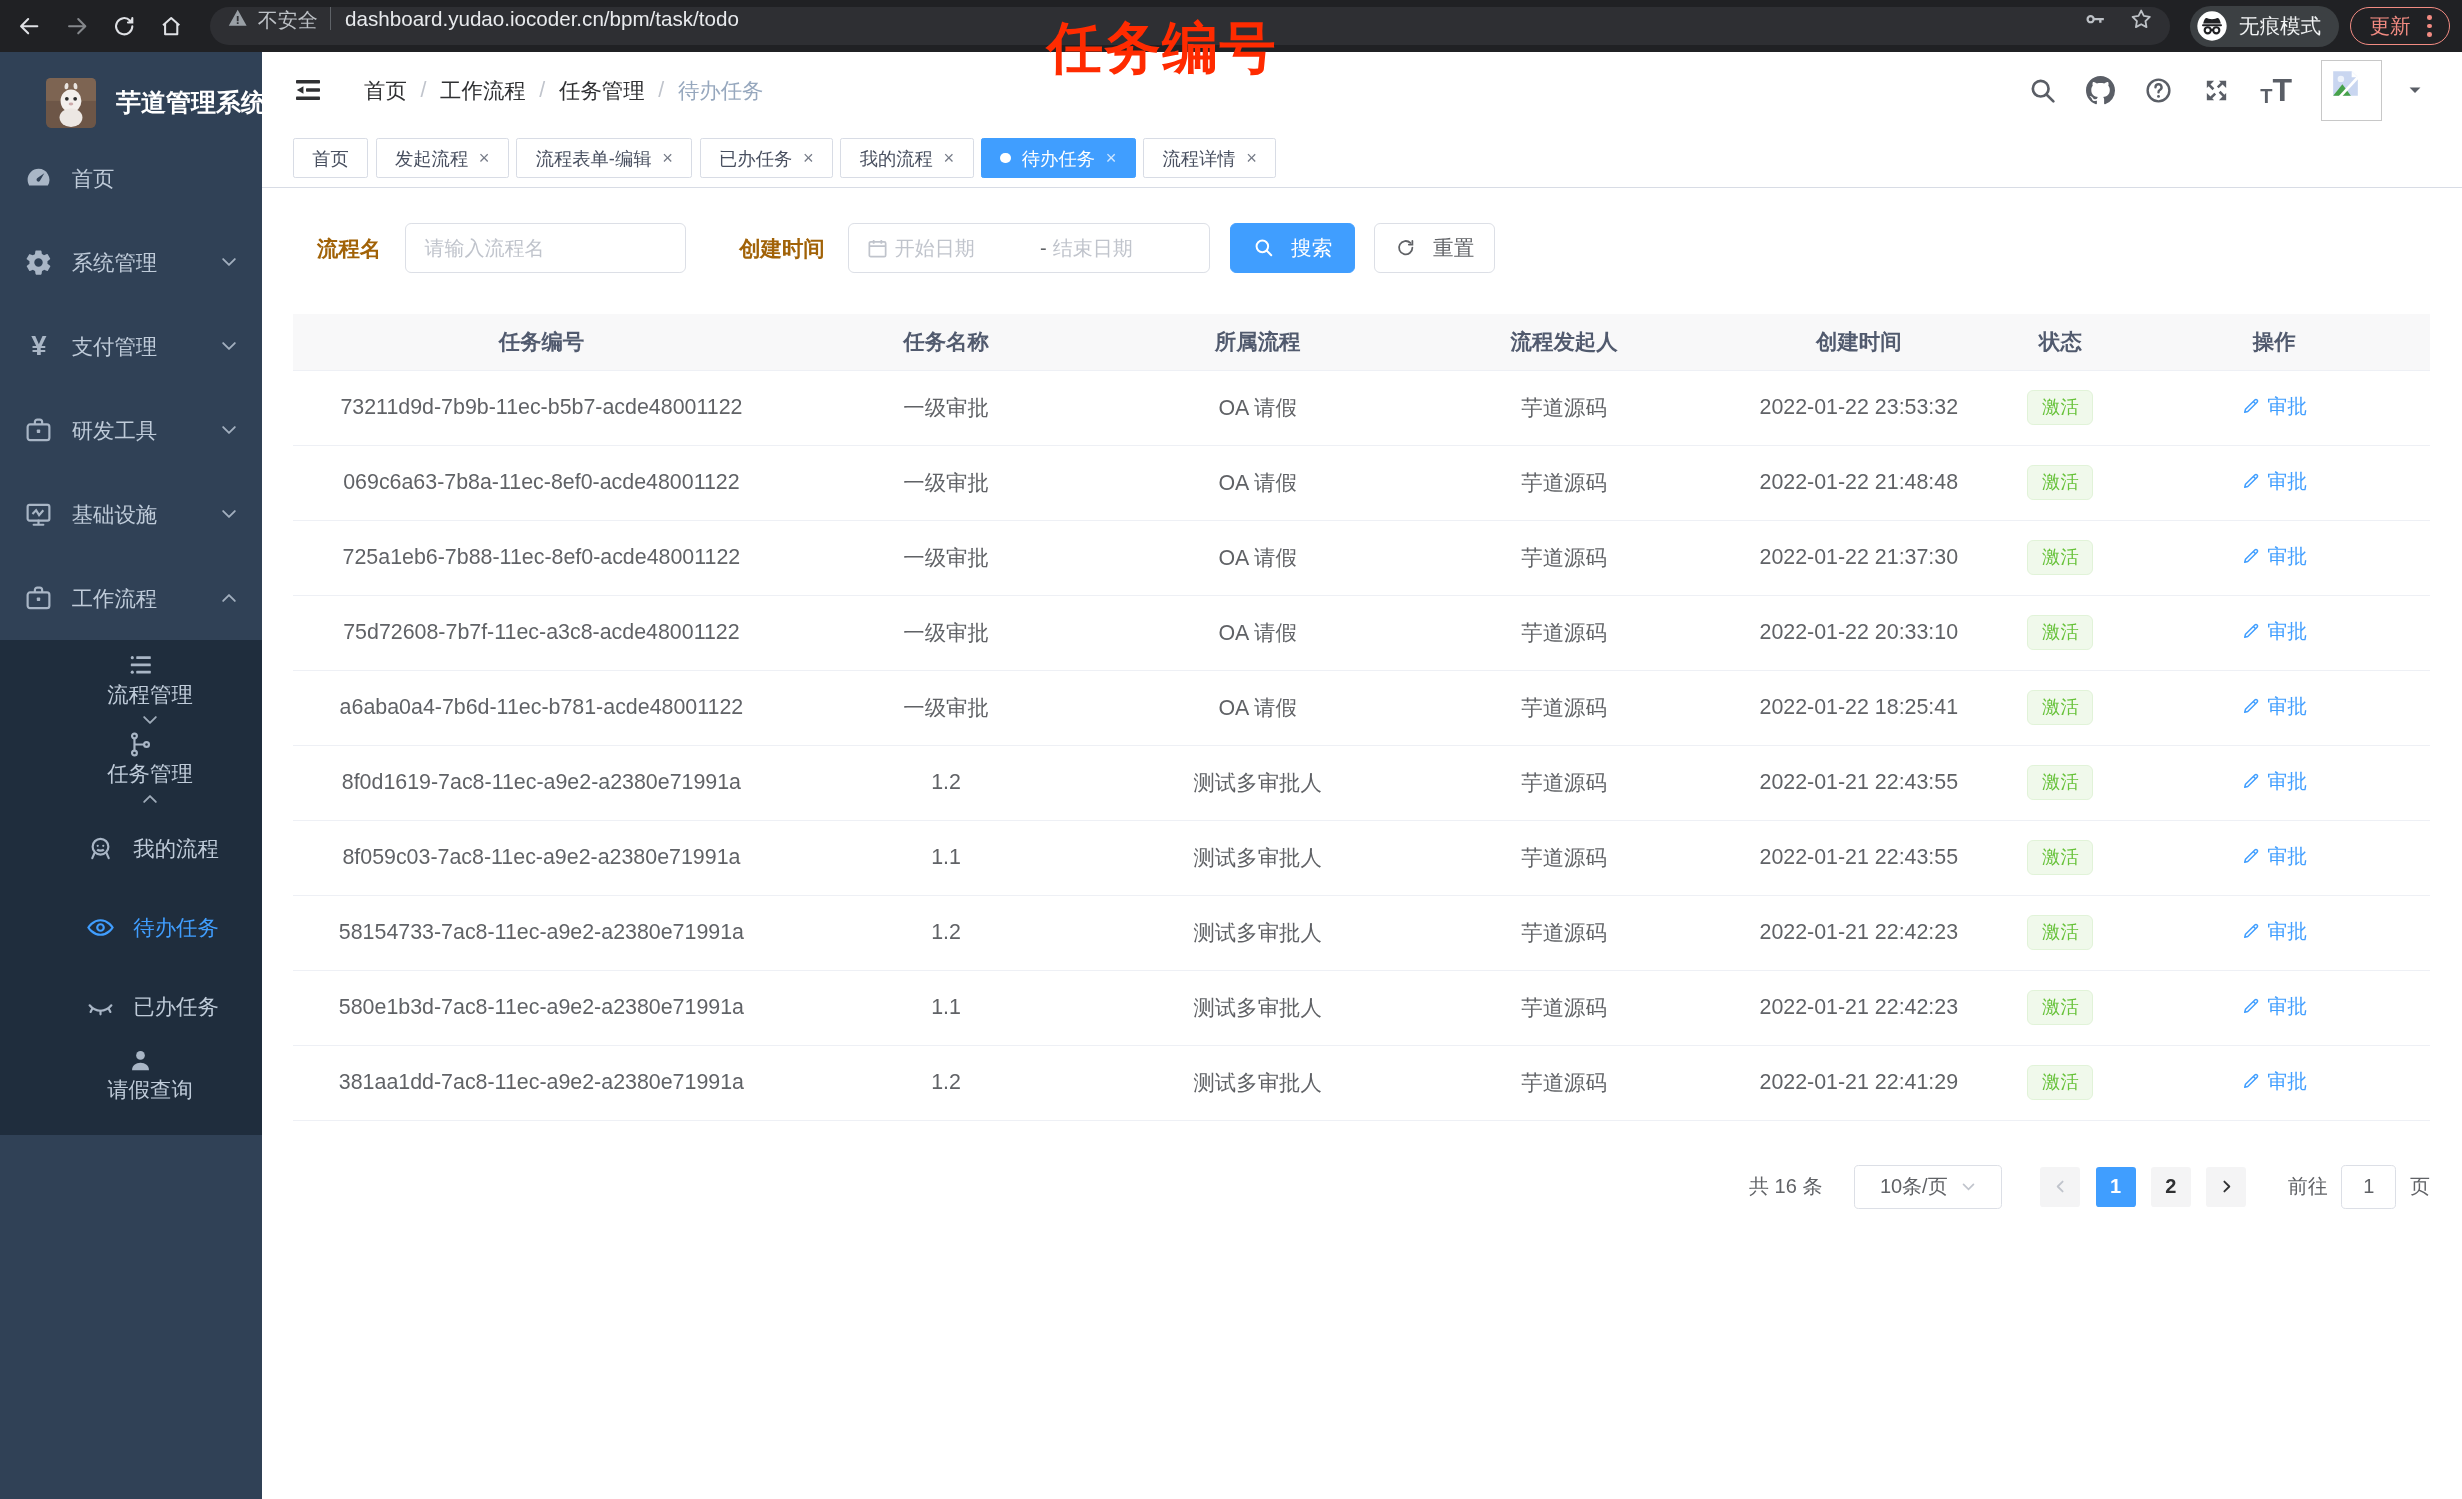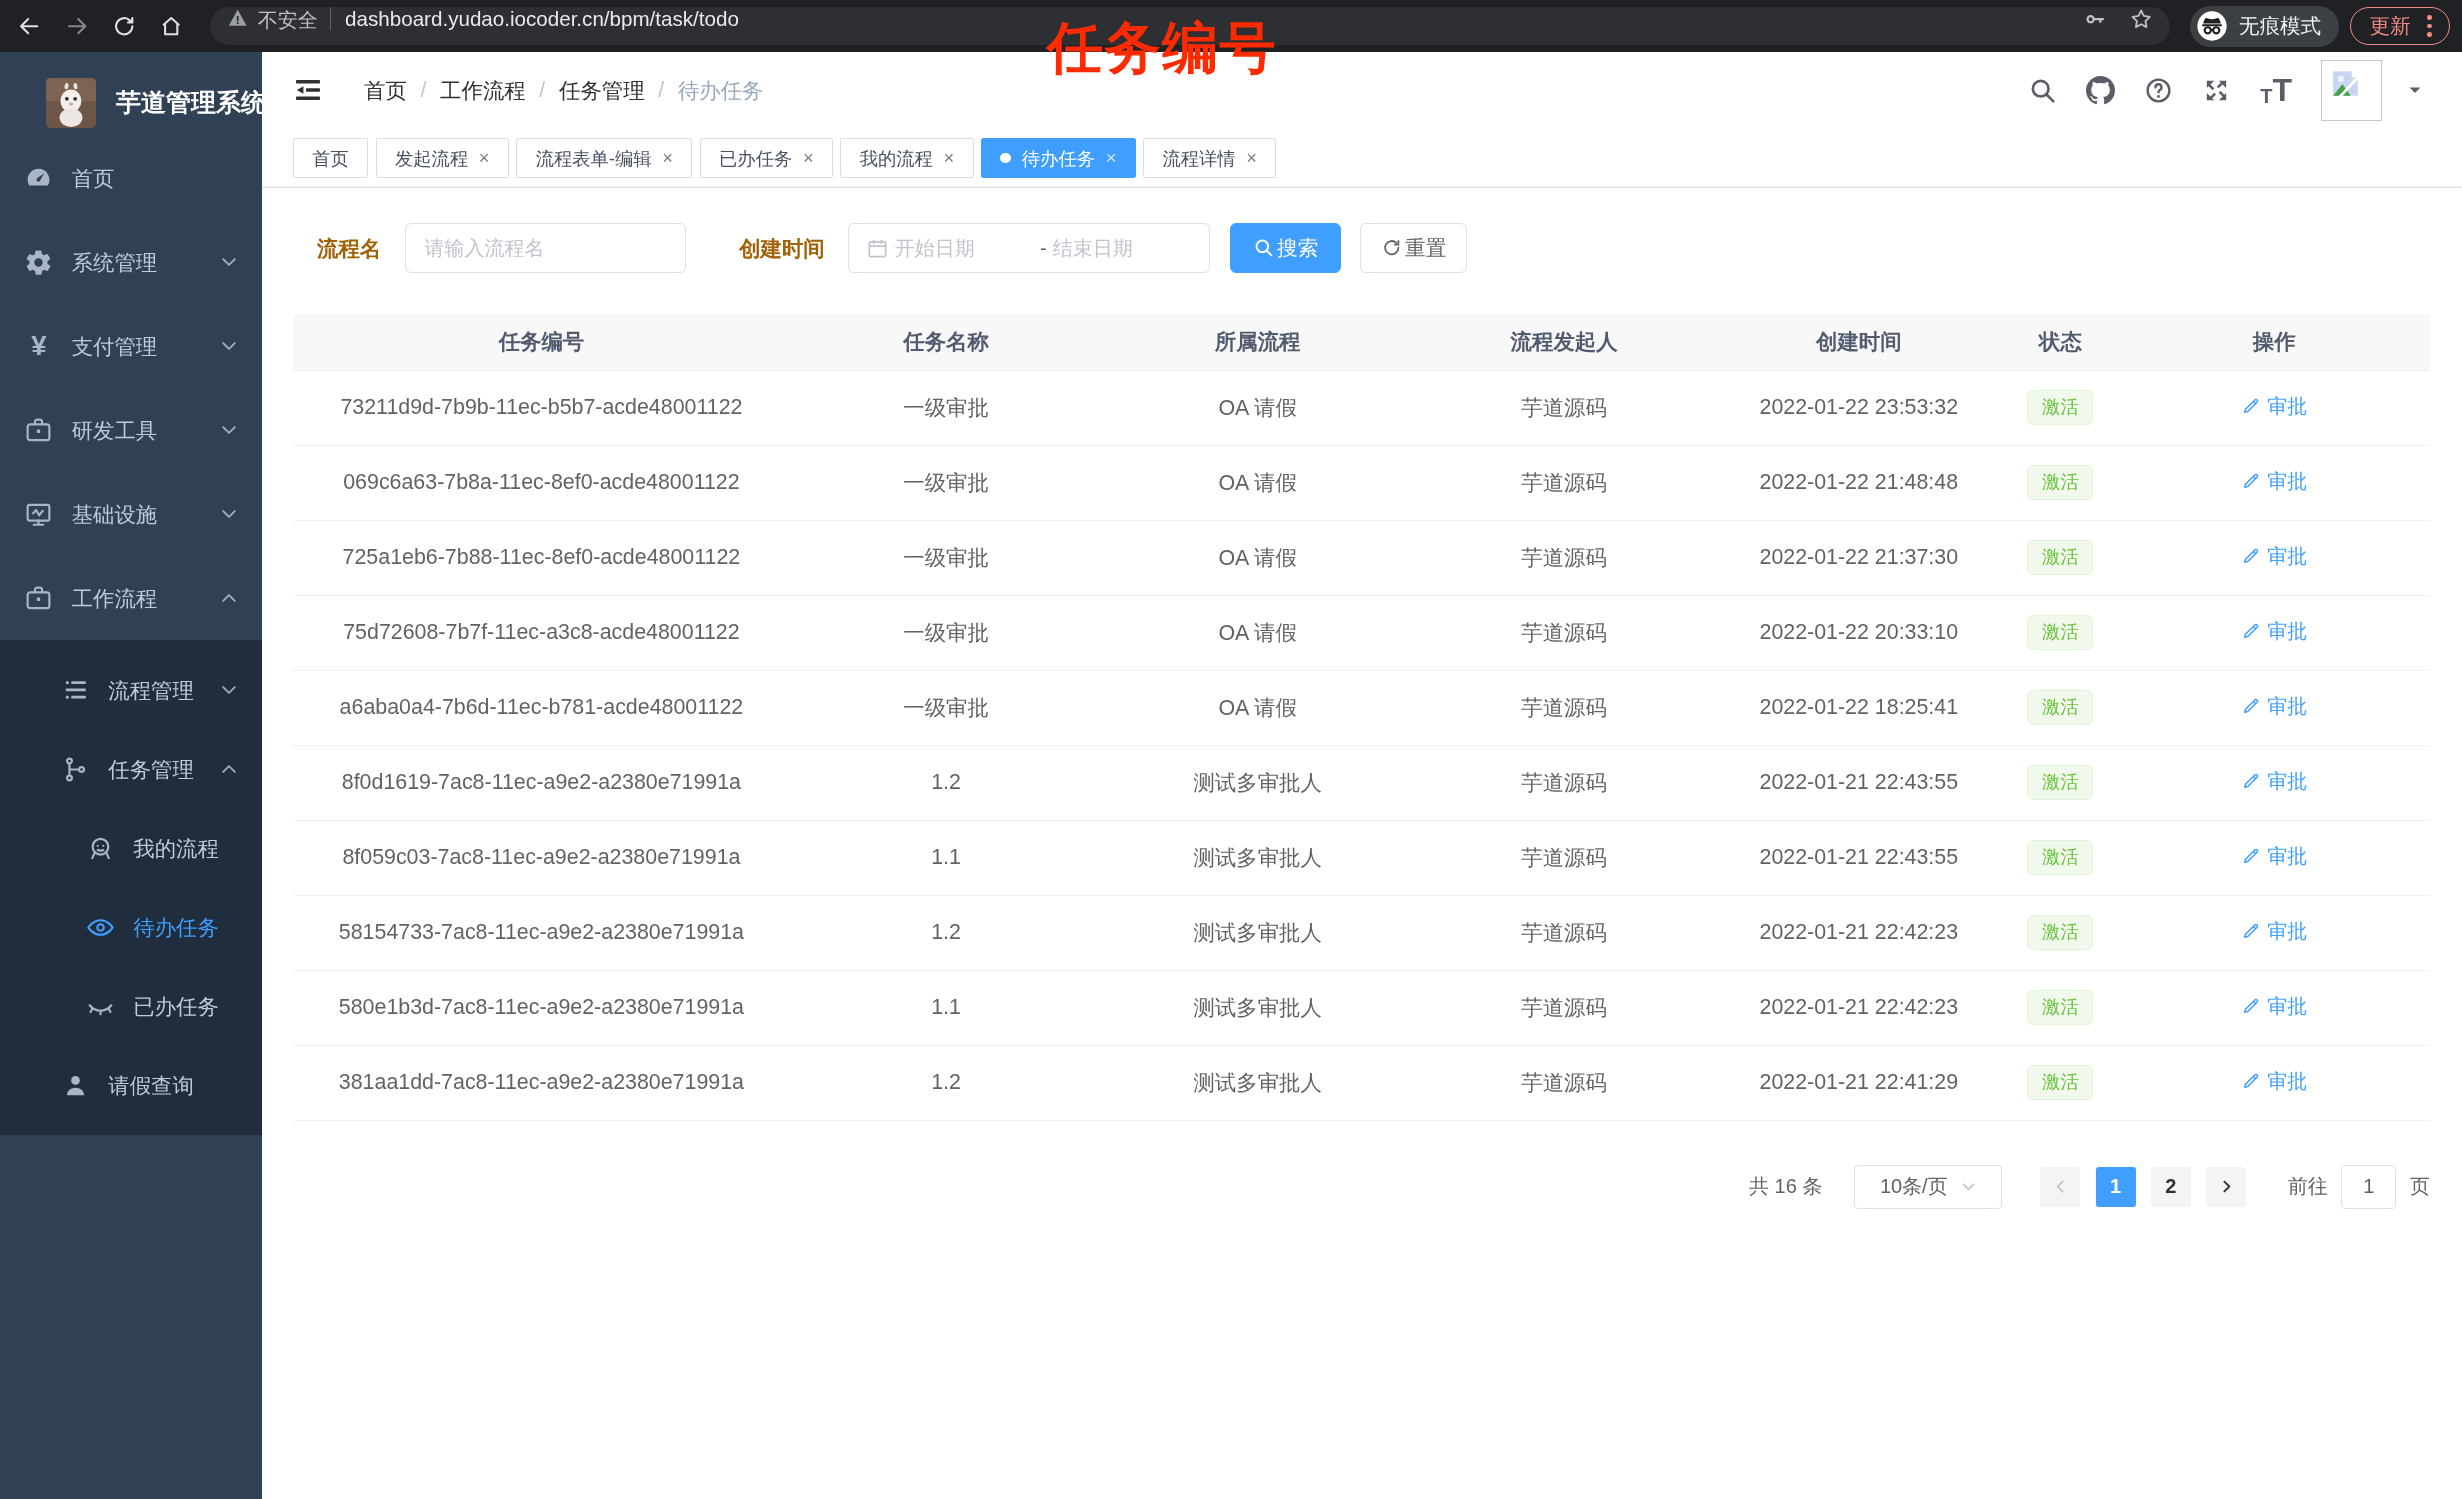--- a/index.html
+++ b/index.html
@@ -35,21 +35,21 @@
   .logo-row { height:84px; display:flex; align-items:center; padding:17px 0 0 46px; gap:20px; }
   .logo-img { width:50px; height:50px; border-radius:4.6px; overflow:hidden; flex-shrink:0; }
   .logo-title { font-size:25px; font-weight:700; color:#fff; white-space:nowrap; }
   .menu-item { height:84px; display:flex; align-items:center; padding:0 23px 0 24.4px; font-size:21.4px; color:#bfcbd9; cursor:pointer; }
   .menu-item .mi-icon { width:29px; height:29px; margin-right:18.3px; color:#a9b6c6; flex-shrink:0; }
   .mi-icon.txt { font-size:27.5px; font-weight:700; justify-content:center; }
   .menu-item .mi-label { flex:1; white-space:nowrap; }
   .menu-item .mi-chev { width:20px; height:20px; color:#bfcbd9; opacity:.8; }
   .submenu-wrap { background:#1f2d3d; padding:10.7px 0; }
   .submenu-wrap .menu-item { height:79px; }
-  .menu-item.level-2 { padding-left:61px; }
+  .menu-item.level-2 { padding-left:61px;flex-direction:column; }
   .menu-item.level-3 { padding-left:86px; }
   .menu-item.active { color:#409eff; }
   .menu-item.active .mi-icon { color:#409eff; }
 
   .main { flex:1; display:flex; flex-direction:column; background:#fff; min-width:0; }
 
   
   .topbar { height:76px; display:flex; align-items:center; padding:0 37px 0 30px; background:#fff; }
   .hamburger { width:32px; height:32px; color:#303133; }
   .breadcrumb { margin-left:40px; display:flex; align-items:center; gap:13.7px; font-size:21.4px; color:#303133; }
@@ -78,21 +78,21 @@
   .f-label { font-size:21.4px; font-weight:700; color:#a16207; white-space:nowrap; }
   .box { height:50px; border:1.5px solid #dcdfe6; border-radius:6.1px; background:#fff; display:flex; align-items:center; }
   .name-input { width:281px; margin-left:24px; padding:0 4.6px; }
   .name-input input { border:none; outline:none; width:100%; font-size:20px; color:#606266; padding:0 13.7px; font-family:inherit; background:transparent; }
   .name-input input::placeholder { color:#c0c4cc; }
   .time-label { margin-left:53px; }
   .date-input { width:362px; margin-left:23px; padding:0 17px; gap:6.1px; }
   .date-ic { width:23px; height:23px; color:#c0c4cc; flex-shrink:0; }
   .date-ph { flex:1; text-align:left; font-size:20px; color:#c0c4cc; white-space:nowrap; }
   .date-sep { color:#606266; font-size:20px; }
-  .btn { height:50px; border-radius:6.1px; display:inline-flex; align-items:center; gap:3px; font-size:20.6px; cursor:pointer; }
+  .btn { height:50px; border-radius:6.1px; display:inline-flex; align-items:center; gap:17px; font-size:20.6px; cursor:pointer; }
   .btn .b-ic { width:21.4px; height:21.4px; }
   .btn-search { margin-left:20.6px; padding:0 21.4px; background:#409eff; color:#fff; border:1.5px solid #409eff; }
   .btn-reset { margin-left:19px; padding:0 20px; background:#fff; color:#606266; border:1.5px solid #dcdfe6; }
 
   
   .task-table { margin-top:41px; width:100%; border-collapse:collapse; table-layout:fixed; }
   .task-table th { height:56px; background:#f8f8f9; font-size:21.4px; font-weight:700; color:#515a6e; text-align:center; border-bottom:1.5px solid #eef0f5; }
   .task-table td { height:75px; text-align:center; font-size:21.4px; color:#606266; border-bottom:1.5px solid #eef0f5; white-space:nowrap; overflow:hidden; }
   .badge { display:inline-block; background:#f0f9eb; border:1.5px solid #e1f3d8; color:#67c23a; border-radius:6.1px; font-size:18.3px; padding:7.6px 13.7px; line-height:1; }
   .act-link { color:#409eff; font-size:20px; display:inline-flex; align-items:center; gap:6.1px; cursor:pointer; }

